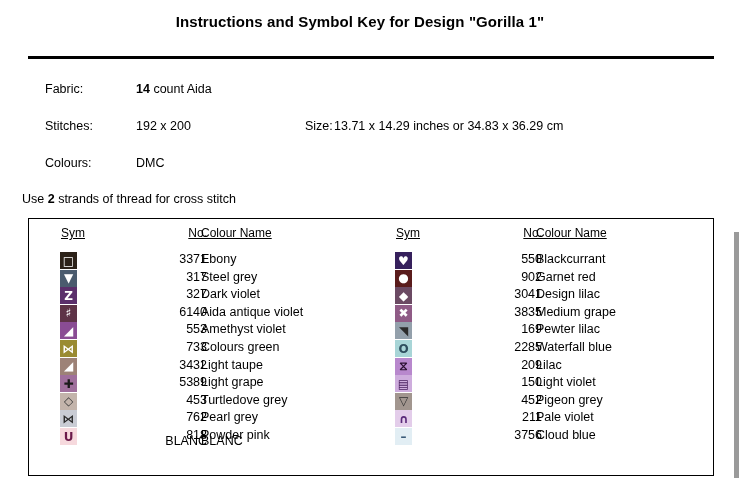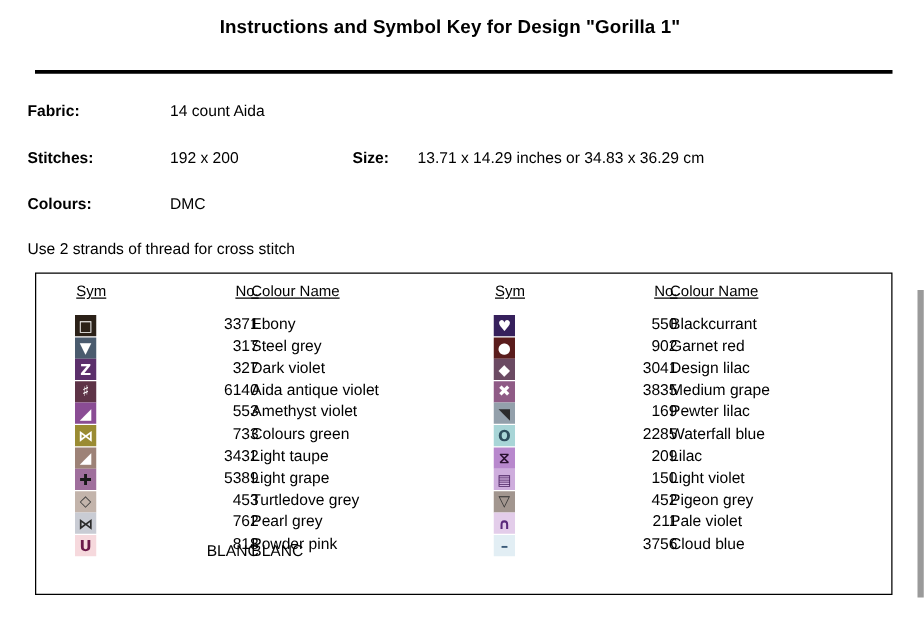--- a/index.html
+++ b/index.html
@@ -38,33 +38,34 @@
     background: #000000;
   }
 
   
   .info-row {
     position: absolute;
     font-size: 12.5px;
     white-space: nowrap;
   }
   .info-label {
-    font-weight: bold;
+    font-weight: normal;
+    margin-left: 23px;
   }
   .lbl-fabric   { left: 22px;  top: 82px;  }
   .val-fabric   { left: 136px; top: 82px;  }
   .lbl-stitches { left: 22px;  top: 119px; }
   .val-stitches { left: 136px; top: 119px; }
   .lbl-size     { left: 282px; top: 119px; }
   .val-size     { left: 334px; top: 119px; }
   .lbl-colours  { left: 22px;  top: 156px; }
   .val-colours  { left: 136px; top: 156px; }
   .strands-line { left: 22px;  top: 192px; text-align: center; }
 
-  .b { font-weight: normal; }
+  .b { font-weight: bold; }
 
   
   .key-box {
     position: absolute;
     left: 28px;
     top: 218px;
     width: 686px;
     height: 258px;
     border: 1px solid #000000;
     box-sizing: border-box;

